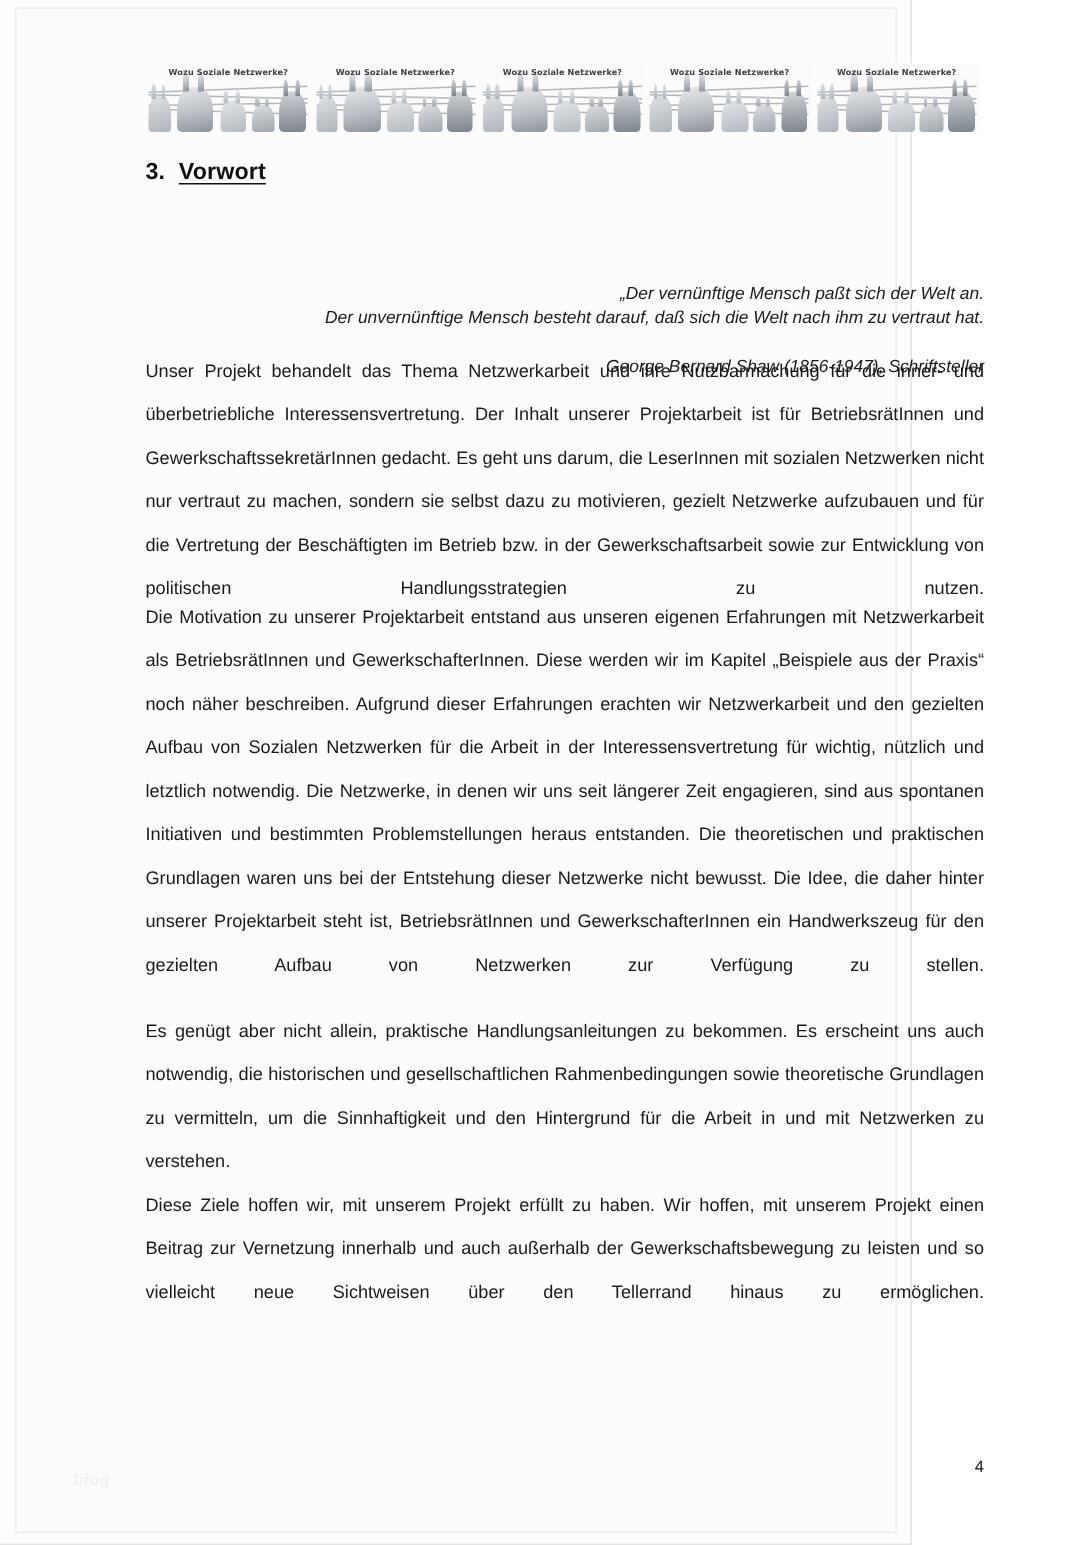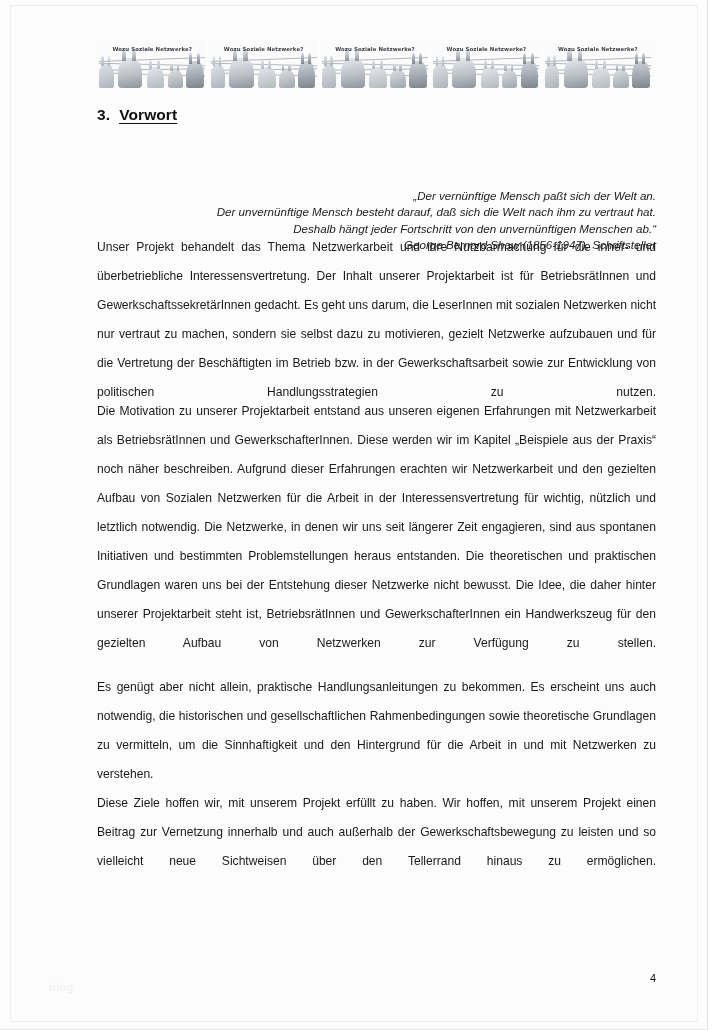--- a/index.html
+++ b/index.html
@@ -14,21 +14,21 @@
     overflow: hidden;
     font-family: "Liberation Sans", sans-serif;
     position: relative;
   }
 
   
   .page {
     position: absolute;
     left: 0;
     top: 0;
-    width: 708px;
+    width: 608px;
     height: 1030px;
     background: #fdfdfd;
     box-sizing: border-box;
     border-right: 1px solid #e2e4e6;
     border-bottom: 1px solid #e2e4e6;
   }
   .page-inner {
     position: absolute;
     left: 11px;
     top: 6px;
@@ -283,21 +283,21 @@
 
     </div>
 
     <div class="heading">
       <span class="num">3.</span><span class="word">Vorwort</span>
     </div>
 
     <div class="quote">
       <span>„Der vernünftige Mensch paßt sich der Welt an.</span><br>
       <span>Der unvernünftige Mensch besteht darauf, daß sich die Welt nach ihm zu vertraut hat.</span><br>
-      <span>Deshalb hängt jeder Fortschritt von den unvernünftigen Menschen ab.“</span><br>
+      <br>
       <span class="attrib">George Bernard Shaw (1856-1947), Schriftsteller</span>
     </div>
 
     <div class="body-text p1">
       <p>Unser Projekt behandelt das Thema Netzwerkarbeit und ihre Nutzbarmachung für die inner- und überbetriebliche Interessensvertretung. Der Inhalt unserer Projektarbeit ist für BetriebsrätInnen und GewerkschaftssekretärInnen gedacht. Es geht uns darum, die LeserInnen mit sozialen Netzwerken nicht nur vertraut zu machen, sondern sie selbst dazu zu motivieren, gezielt Netzwerke aufzubauen und für die Vertretung der Beschäftigten im Betrieb bzw. in der Gewerkschaftsarbeit sowie zur Entwicklung von politischen Handlungsstrategien zu nutzen.</p>
     </div>
 
     <div class="body-text p2">
       <p>Die Motivation zu unserer Projektarbeit entstand aus unseren eigenen Erfahrungen mit Netzwerkarbeit als BetriebsrätInnen und GewerkschafterInnen. Diese werden wir im Kapitel „Beispiele aus der Praxis“ noch näher beschreiben. Aufgrund dieser Erfahrungen erachten wir Netzwerkarbeit und den gezielten Aufbau von Sozialen Netzwerken für die Arbeit in der Interessensvertretung für wichtig, nützlich und letztlich notwendig. Die Netzwerke, in denen wir uns seit längerer Zeit engagieren, sind aus spontanen Initiativen und bestimmten Problemstellungen heraus entstanden. Die theoretischen und praktischen Grundlagen waren uns bei der Entstehung dieser Netzwerke nicht bewusst. Die Idee, die daher hinter unserer Projektarbeit steht ist, BetriebsrätInnen und GewerkschafterInnen ein Handwerkszeug für den gezielten Aufbau von Netzwerken zur Verfügung zu stellen.</p>
     </div>

